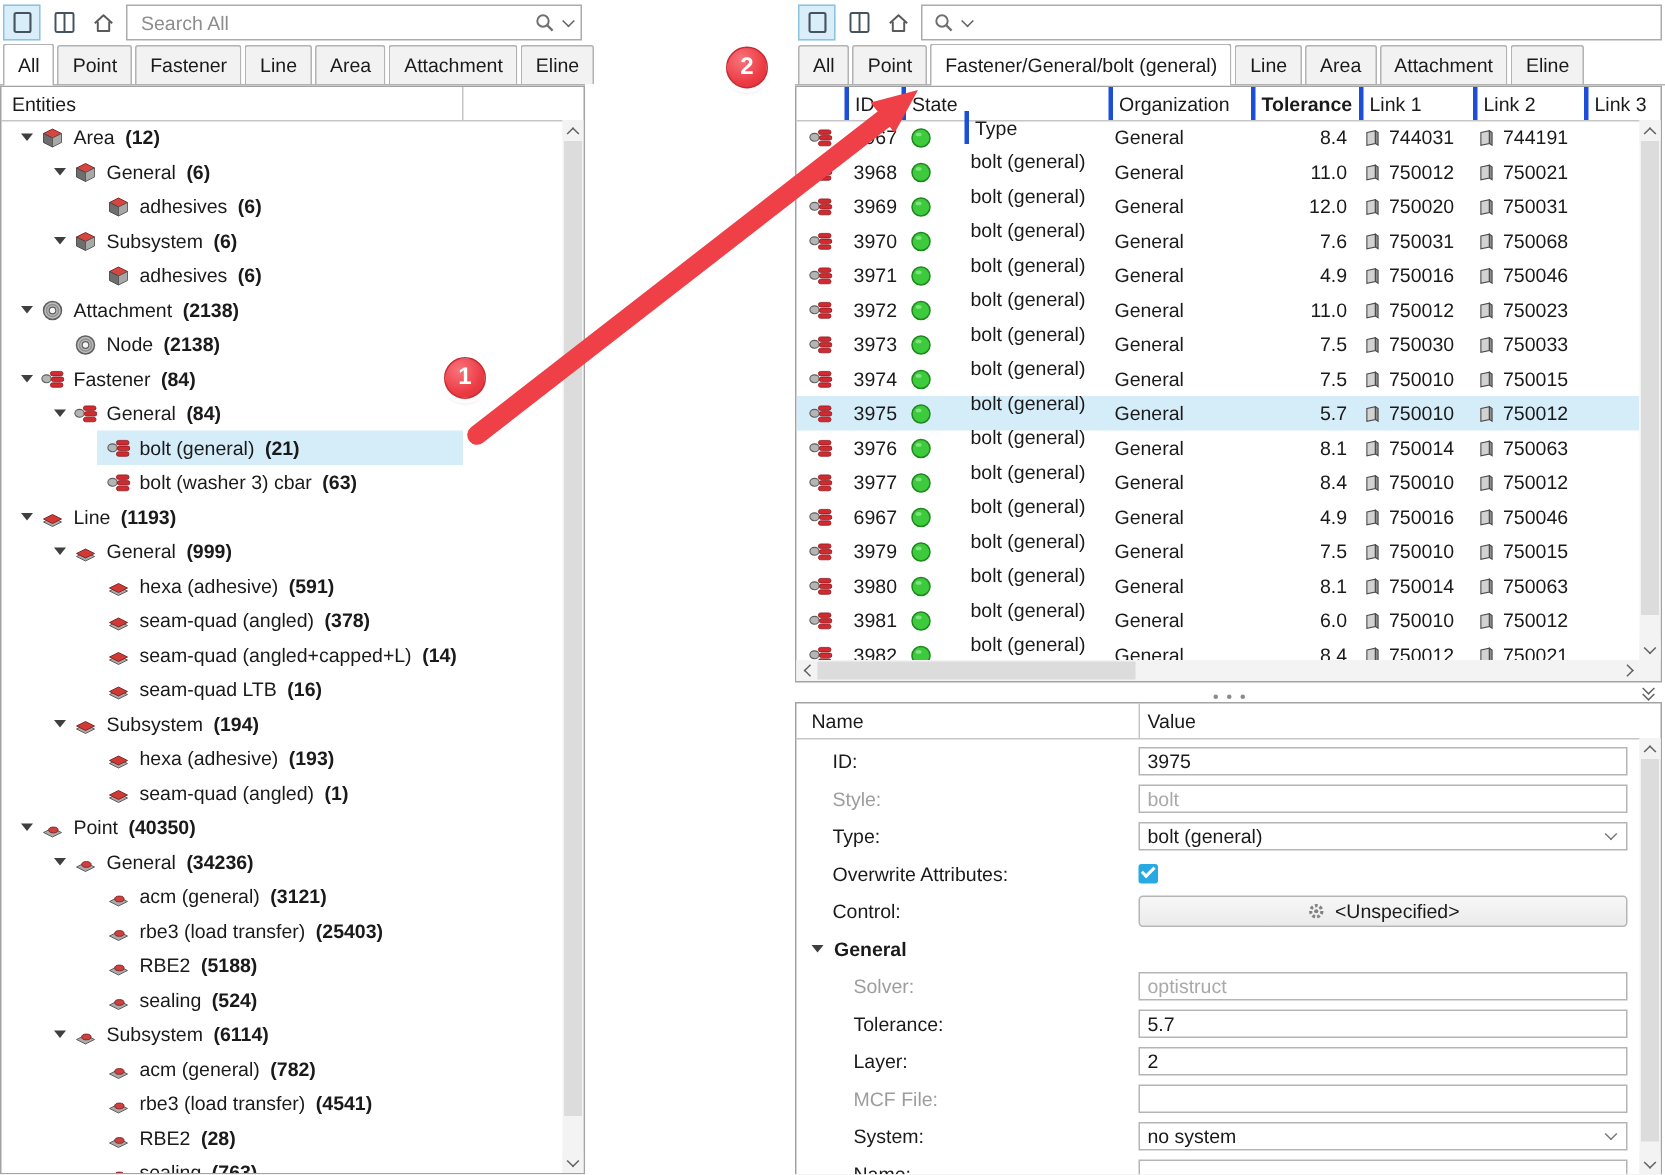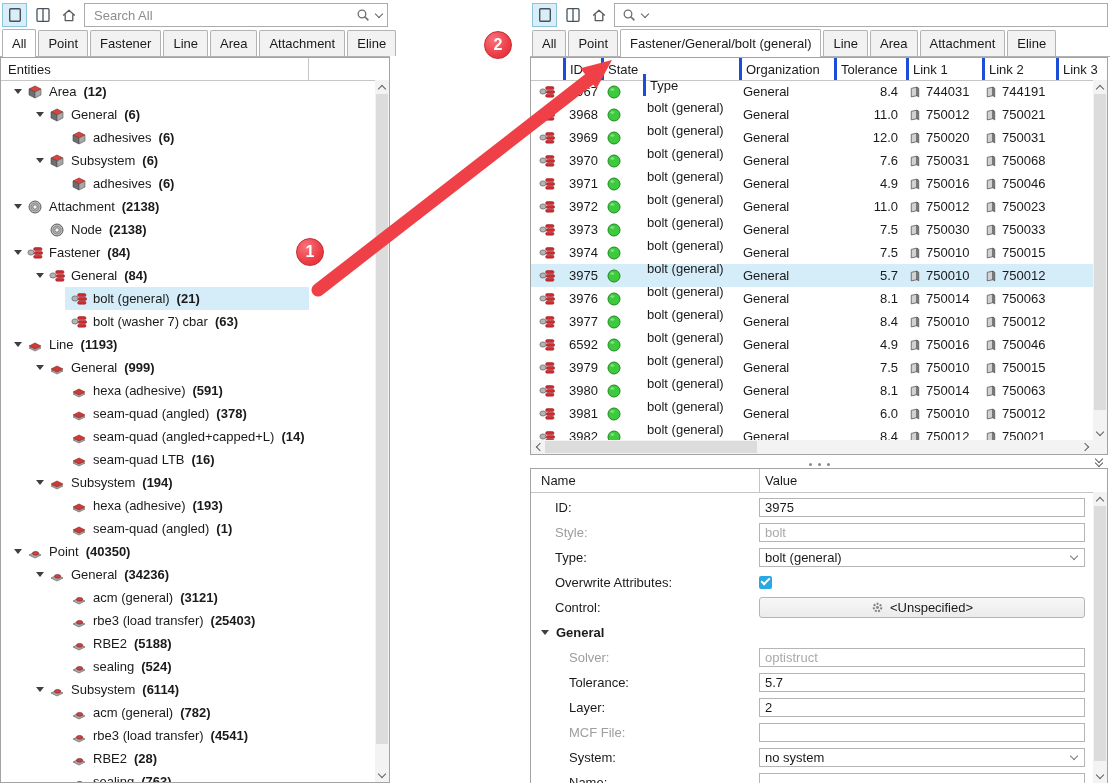--- a/index.html
+++ b/index.html
@@ -284,21 +284,21 @@
           <div class="trow" style="padding-left: 52px;">
             <span class="exp"></span>
             <span class="ticon">
               <svg width="16" height="16" viewBox="0 0 16 16">
                 <ellipse cx="4" cy="7.5" rx="3.1" ry="2.6" fill="#b5b5b5" stroke="#5d5d5d" stroke-width="0.7"></ellipse>
                 <rect x="6.6" y="2.6" width="8.4" height="3" rx="1.5" fill="#cf2b31" stroke="#8a1418" stroke-width="0.5"></rect>
                 <rect x="7.2" y="6.4" width="8.4" height="3" rx="1.5" fill="#cf2b31" stroke="#8a1418" stroke-width="0.5"></rect>
                 <rect x="6.6" y="10.2" width="8.4" height="3" rx="1.5" fill="#cf2b31" stroke="#8a1418" stroke-width="0.5"></rect>
               </svg>
             </span>
-            <span class="tlabel">bolt (washer 7) cbar</span>
+            <span class="tlabel">bolt (washer 3) cbar</span>
             <span class="tcount">(63)</span>
           </div>
           <div class="trow" style="padding-left: 8px;">
             <span class="exp">
               <i></i>
             </span>
             <span class="ticon">
               <svg width="16" height="16" viewBox="0 0 16 16">
                 <polygon points="2,11 8,8 14,11 8,14" fill="#a9a9a9" stroke="#565656" stroke-width="0.6"></polygon>
                 <polygon points="2,9 8,6 14,9 8,12" fill="#cf3a34" stroke="#7c2020" stroke-width="0.6"></polygon>
@@ -576,21 +576,21 @@
       <div class="tab"><span>Eline</span></div>
     </div>
 
   <div class="rt-box">
     <div class="thead" id="rt-head">
         <div class="cell c-icon" style="text-align: left; justify-content: flex-start;"></div>
         <div class="cell c-id" style="text-align: left; justify-content: flex-start;">ID</div>
         <div class="cell c-state" style="text-align: left; justify-content: flex-start;">State</div>
         <div class="cell c-type" style="text-align: left; justify-content: flex-start;">Type</div>
         <div class="cell c-org" style="text-align: left; justify-content: flex-start;">Organization</div>
-        <div class="cell c-tol" style="text-align: right; justify-content: flex-start;">Tolerance</div>
+        <div class="cell c-tol" style="text-align: right; justify-content: flex-start; font-weight: bold;">Tolerance</div>
         <div class="cell c-l1" style="text-align: left; justify-content: flex-start;">Link 1</div>
         <div class="cell c-l2" style="text-align: left; justify-content: flex-start;">Link 2</div>
         <div class="cell c-l3" style="text-align: left; justify-content: flex-start;">Link 3</div>
       </div>
     <div class="tbody" id="rt-body">
         <div class="brow">
           <span class="cell c-icon">
             <svg width="16" height="16" viewBox="0 0 16 16">
               <ellipse cx="4" cy="7.5" rx="3.1" ry="2.6" fill="#b5b5b5" stroke="#5d5d5d" stroke-width="0.7"></ellipse>
               <rect x="6.6" y="2.6" width="8.4" height="3" rx="1.5" fill="#cf2b31" stroke="#8a1418" stroke-width="0.5"></rect>
@@ -1020,21 +1020,21 @@
         </div>
         <div class="brow">
           <span class="cell c-icon">
             <svg width="16" height="16" viewBox="0 0 16 16">
               <ellipse cx="4" cy="7.5" rx="3.1" ry="2.6" fill="#b5b5b5" stroke="#5d5d5d" stroke-width="0.7"></ellipse>
               <rect x="6.6" y="2.6" width="8.4" height="3" rx="1.5" fill="#cf2b31" stroke="#8a1418" stroke-width="0.5"></rect>
               <rect x="7.2" y="6.4" width="8.4" height="3" rx="1.5" fill="#cf2b31" stroke="#8a1418" stroke-width="0.5"></rect>
               <rect x="6.6" y="10.2" width="8.4" height="3" rx="1.5" fill="#cf2b31" stroke="#8a1418" stroke-width="0.5"></rect>
             </svg>
           </span>
-          <span class="cell c-id">6592</span>
+          <span class="cell c-id">6967</span>
           <span class="cell c-state">
             <svg width="14" height="14" viewBox="0 0 14 14">
               <circle cx="7" cy="7" r="6" fill="#3dcb3d" stroke="#1e881e"></circle>
               <ellipse cx="5.4" cy="4.6" rx="2" ry="1.3" fill="#8ae88a" opacity="0.8"></ellipse>
             </svg>
           </span>
           <span class="cell c-type">bolt (general)</span>
           <span class="cell c-org">General</span>
           <span class="cell c-tol">4.9</span>
           <span class="cell c-l1">

